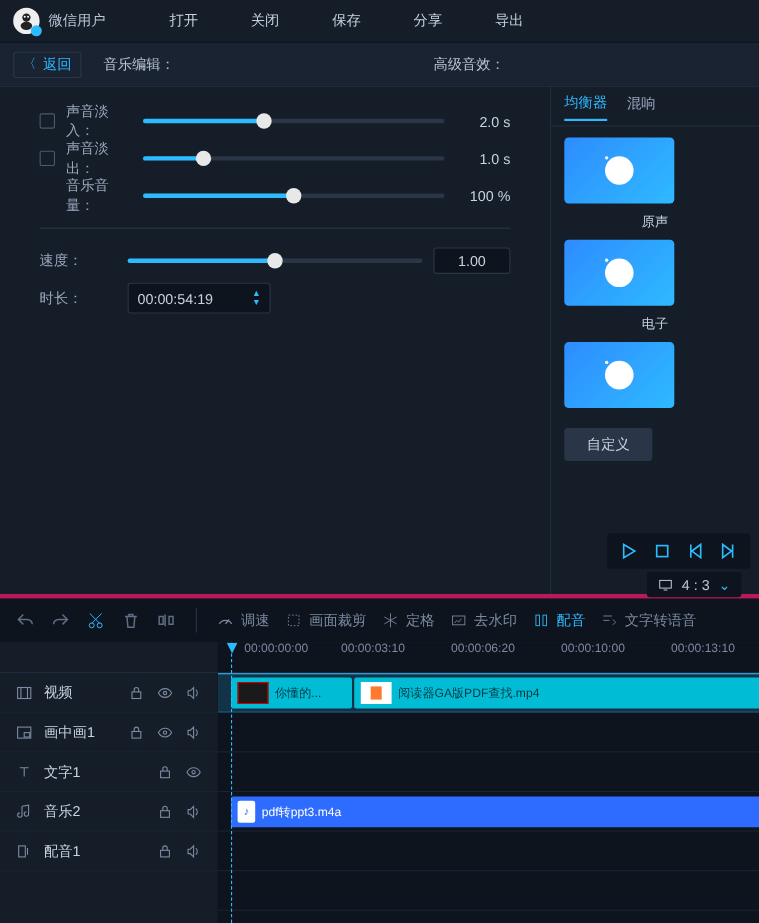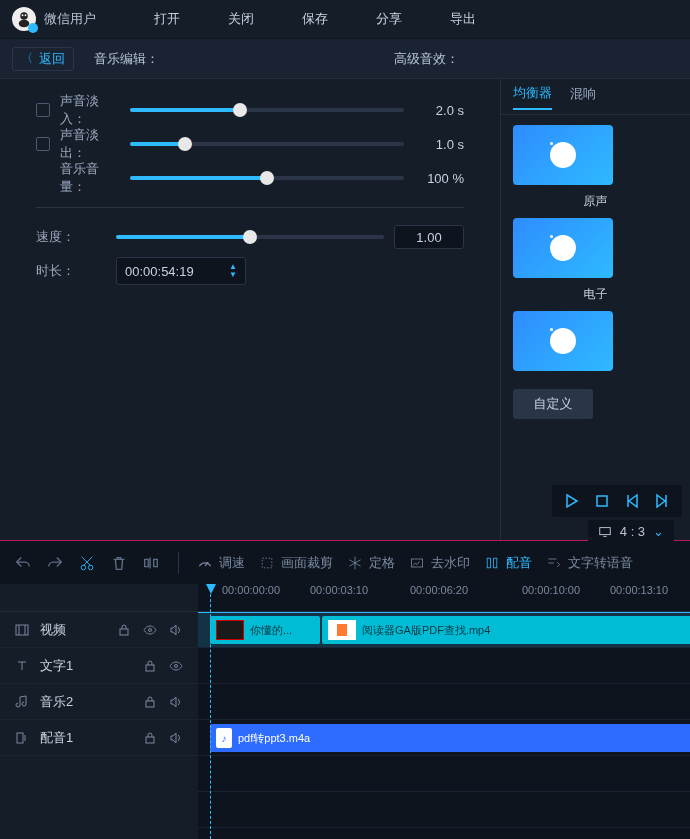--- a/index.html
+++ b/index.html
@@ -86,21 +86,21 @@
   cursor:pointer;
 }
 
 .playctrl { position:absolute; right:8px; top:485px; display:flex; gap:14px; align-items:center; padding:8px 12px; background:#0e141d; border-radius:3px; }
 .playctrl svg, .playctrl .ico { width:16px; height:16px; color:#2ebaff; }
 .aspectrow { position:absolute; right:16px; top:520px; display:flex; gap:8px; align-items:center; background:#0e141d; padding:4px 10px; border-radius:3px; }
 .aspectrow .chevd { color:#2ebaff; }
 
 .toolbar {
   height: 44px; display:flex; align-items:center; gap:14px;
-  padding: 0 14px; background:#0e141d; border-top:1px solid #be185d;
+  padding: 0 14px; background:#0e141d; border-top:4px solid #be185d;
 }
 .toolbar .tico { width:18px; height:18px; color:#5d6e85; cursor:pointer; }
 .toolbar .tico.active { color:#2ebaff; }
 .toolbar .tsep { width:1px; height:22px; background:#2a3648; margin:0 4px; }
 .toolbar .titem { display:flex; align-items:center; gap:6px; color:#7a8aa0; cursor:pointer; }
 .toolbar .titem.active { color:#2ebaff; }
 
 .timeline { display:flex; height: 255px; }
 .trackhead { width: 198px; background:#151d29; }
 .trackarea { flex:1; background:#0e141d; position:relative; overflow:hidden; }
@@ -334,20 +334,38 @@
       <svg class="tract" viewBox="0 0 16 16">
           <path d="M2 8s2-4 6-4 6 4 6 4-2 4-6 4-6-4-6-4z" stroke="currentColor" fill="none"></path>
           <circle cx="8" cy="8" r="1.5" stroke="currentColor" fill="none"></circle>
         </svg>
       <svg class="tract" viewBox="0 0 16 16">
           <path d="M3 6h2l3-3v10l-3-3H3zM10 5a4 4 0 010 6" stroke="currentColor" fill="none"></path>
         </svg>
     </div>
     <div class="trackrow">
       <svg class="tricon" viewBox="0 0 16 16">
+          <rect x="2" y="3" width="12" height="10" stroke="currentColor" fill="none"></rect>
+          <rect x="8" y="8" width="5" height="4" stroke="currentColor" fill="none"></rect>
+        </svg>
+      <span class="trlabel">画中画1</span>
+      <svg class="tract" viewBox="0 0 16 16">
+          <rect x="4" y="7" width="8" height="6" stroke="currentColor" fill="none"></rect>
+          <path d="M6 7V5a2 2 0 014 0v2" stroke="currentColor" fill="none"></path>
+        </svg>
+      <svg class="tract" viewBox="0 0 16 16">
+          <path d="M2 8s2-4 6-4 6 4 6 4-2 4-6 4-6-4-6-4z" stroke="currentColor" fill="none"></path>
+          <circle cx="8" cy="8" r="1.5" stroke="currentColor" fill="none"></circle>
+        </svg>
+      <svg class="tract" viewBox="0 0 16 16">
+          <path d="M3 6h2l3-3v10l-3-3H3zM10 5a4 4 0 010 6" stroke="currentColor" fill="none"></path>
+        </svg>
+    </div>
+    <div class="trackrow">
+      <svg class="tricon" viewBox="0 0 16 16">
           <path d="M4 4h8M8 4v8" stroke="currentColor"></path>
         </svg>
       <span class="trlabel">文字1</span>
       <svg class="tract" viewBox="0 0 16 16">
           <rect x="4" y="7" width="8" height="6" stroke="currentColor" fill="none"></rect>
           <path d="M6 7V5a2 2 0 014 0v2" stroke="currentColor" fill="none"></path>
         </svg>
       <svg class="tract" viewBox="0 0 16 16">
           <path d="M2 8s2-4 6-4 6 4 6 4-2 4-6 4-6-4-6-4z" stroke="currentColor" fill="none"></path>
           <circle cx="8" cy="8" r="1.5" stroke="currentColor" fill="none"></circle>
@@ -380,21 +398,21 @@
           <path d="M3 6h2l3-3v10l-3-3H3zM10 5a4 4 0 010 6" stroke="currentColor" fill="none"></path>
         </svg>
     </div>
   </div>
 
   <div class="trackarea">
     <div class="ruler">
       <span class="tick" style="left:24px">00:00:00:00</span>
       <span class="tick" style="left:112px">00:00:03:10</span>
       <span class="tick" style="left:212px">00:00:06:20</span>
-      <span class="tick" style="left:324px">00:00:10:00</span>
+      <span class="tick" style="left:312px">00:00:10:00</span>
       <span class="tick" style="left:412px">00:00:13:10</span>
     </div>
     <div class="selband"></div>
     <div class="tracklane">
       <div class="clip video1">
         <div class="thumb1"></div>
         <span>你懂的...</span>
       </div>
       <div class="clip video2">
         <div class="thumb2">

